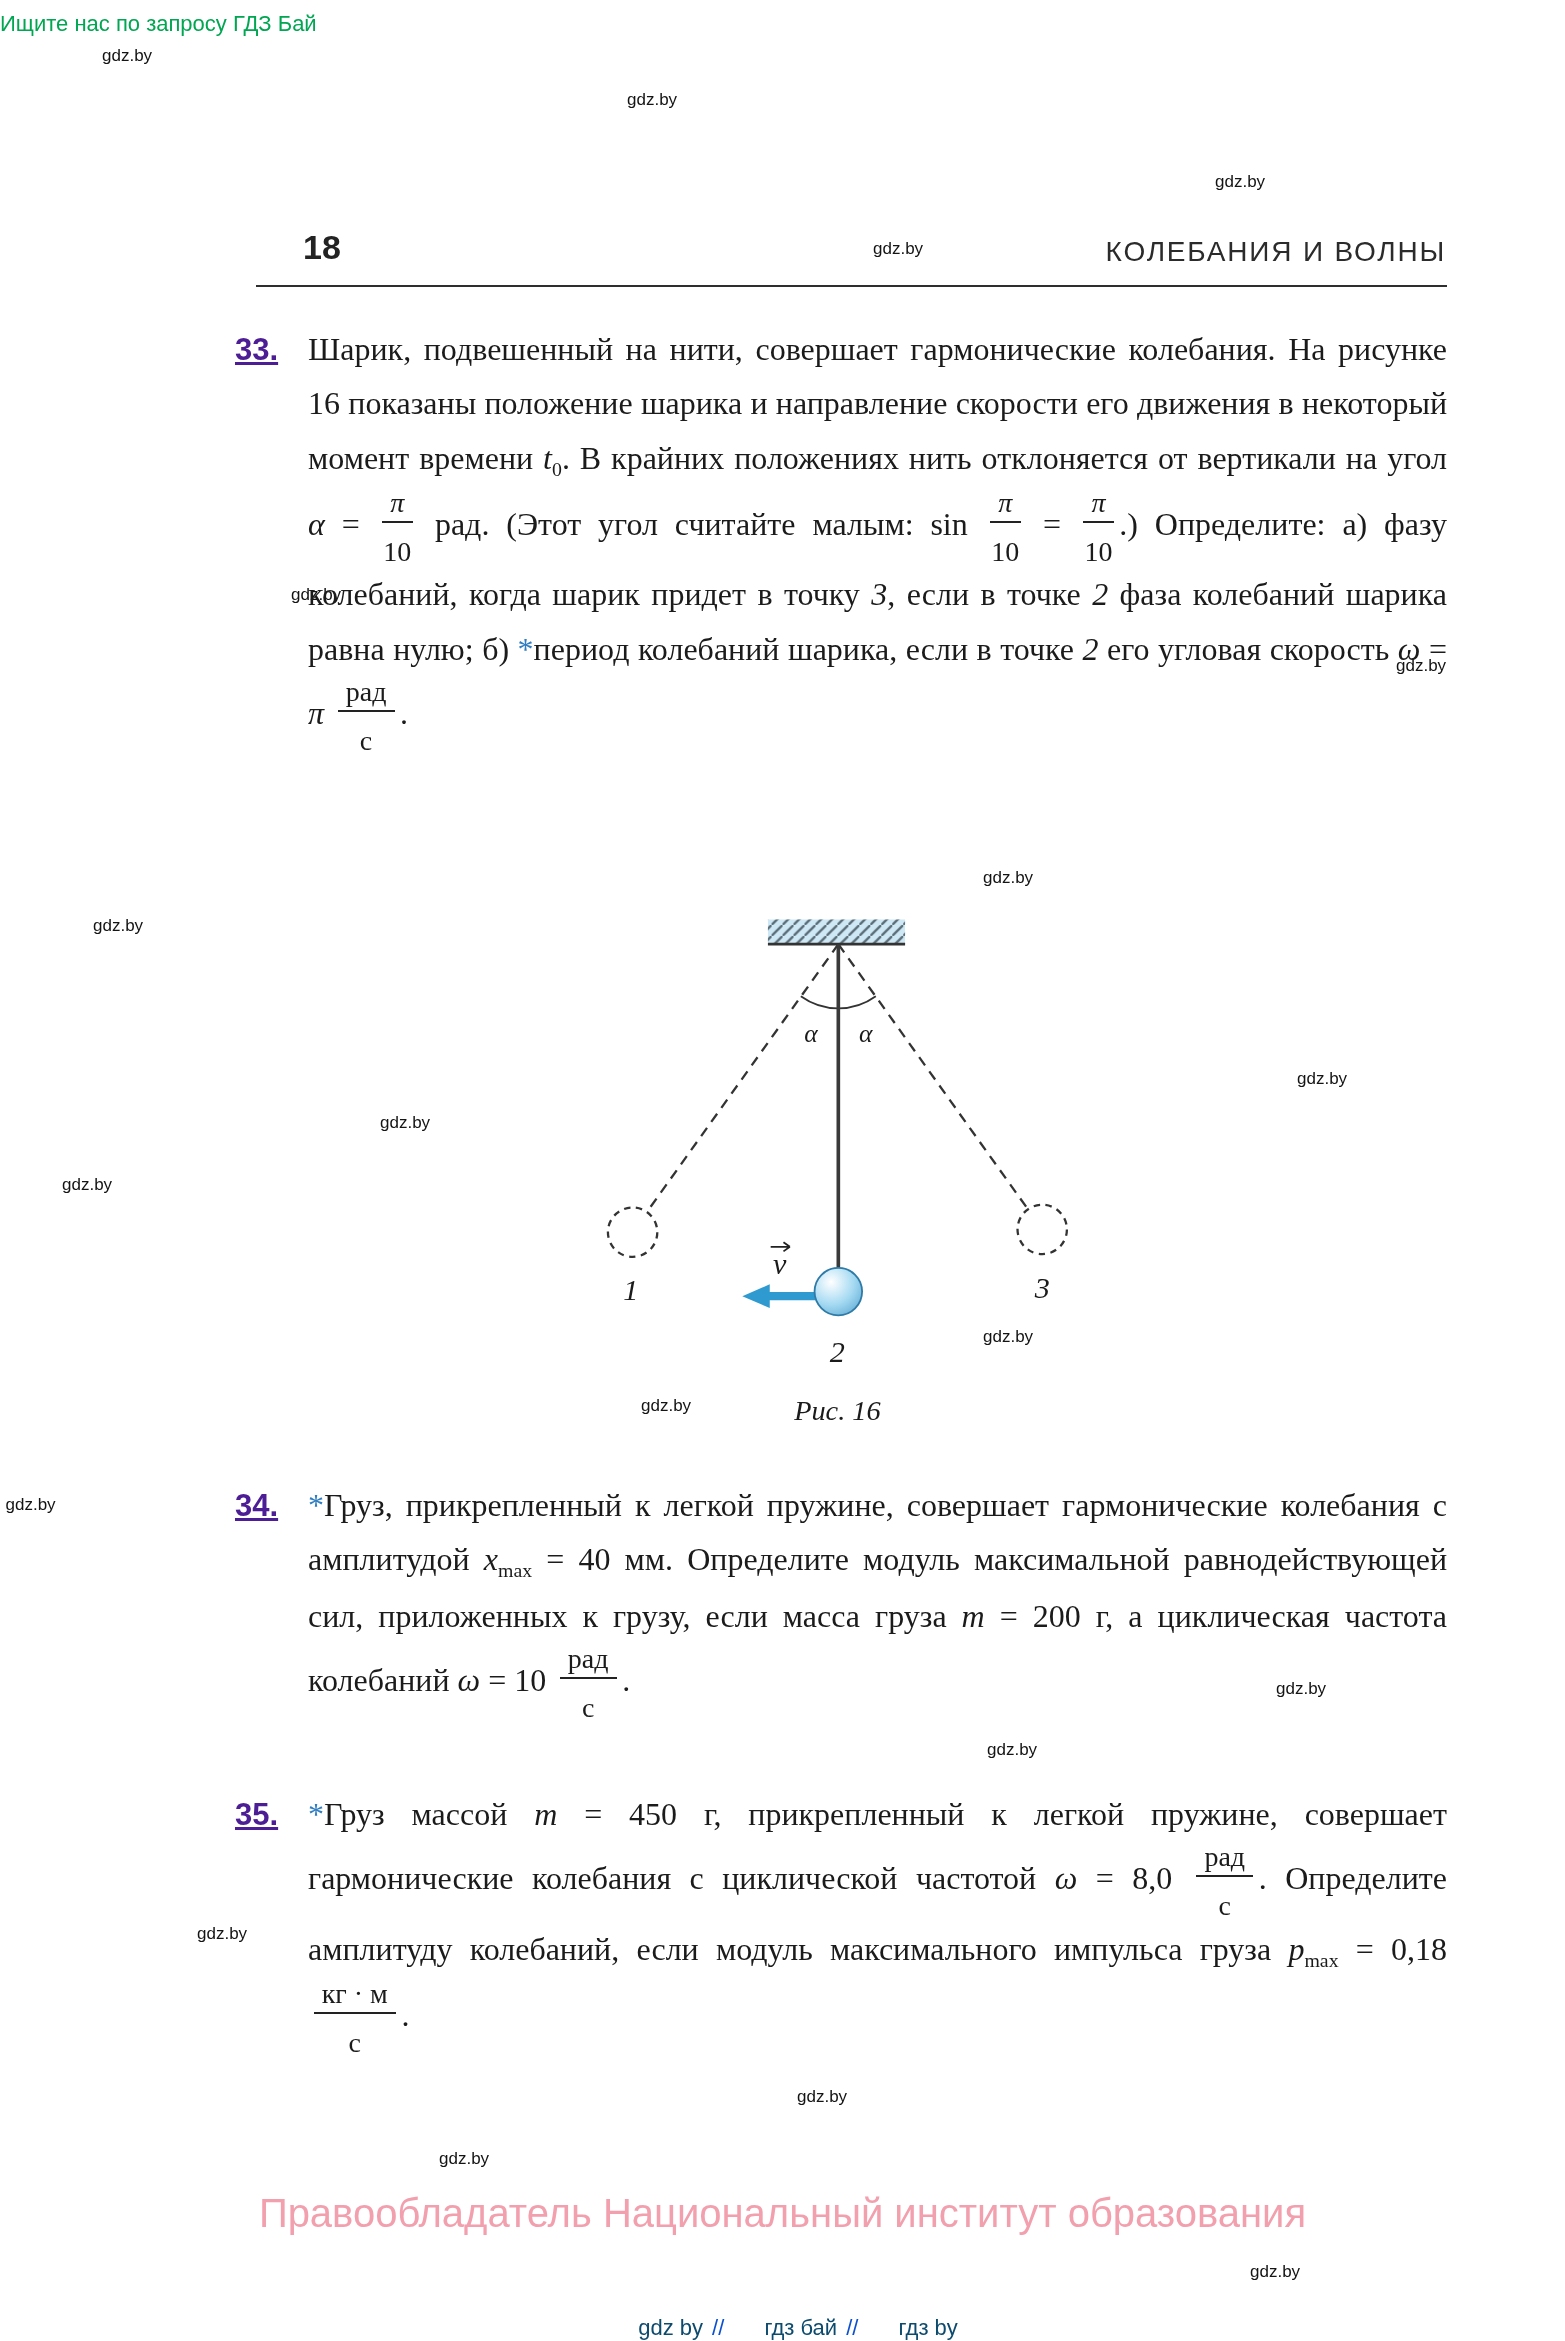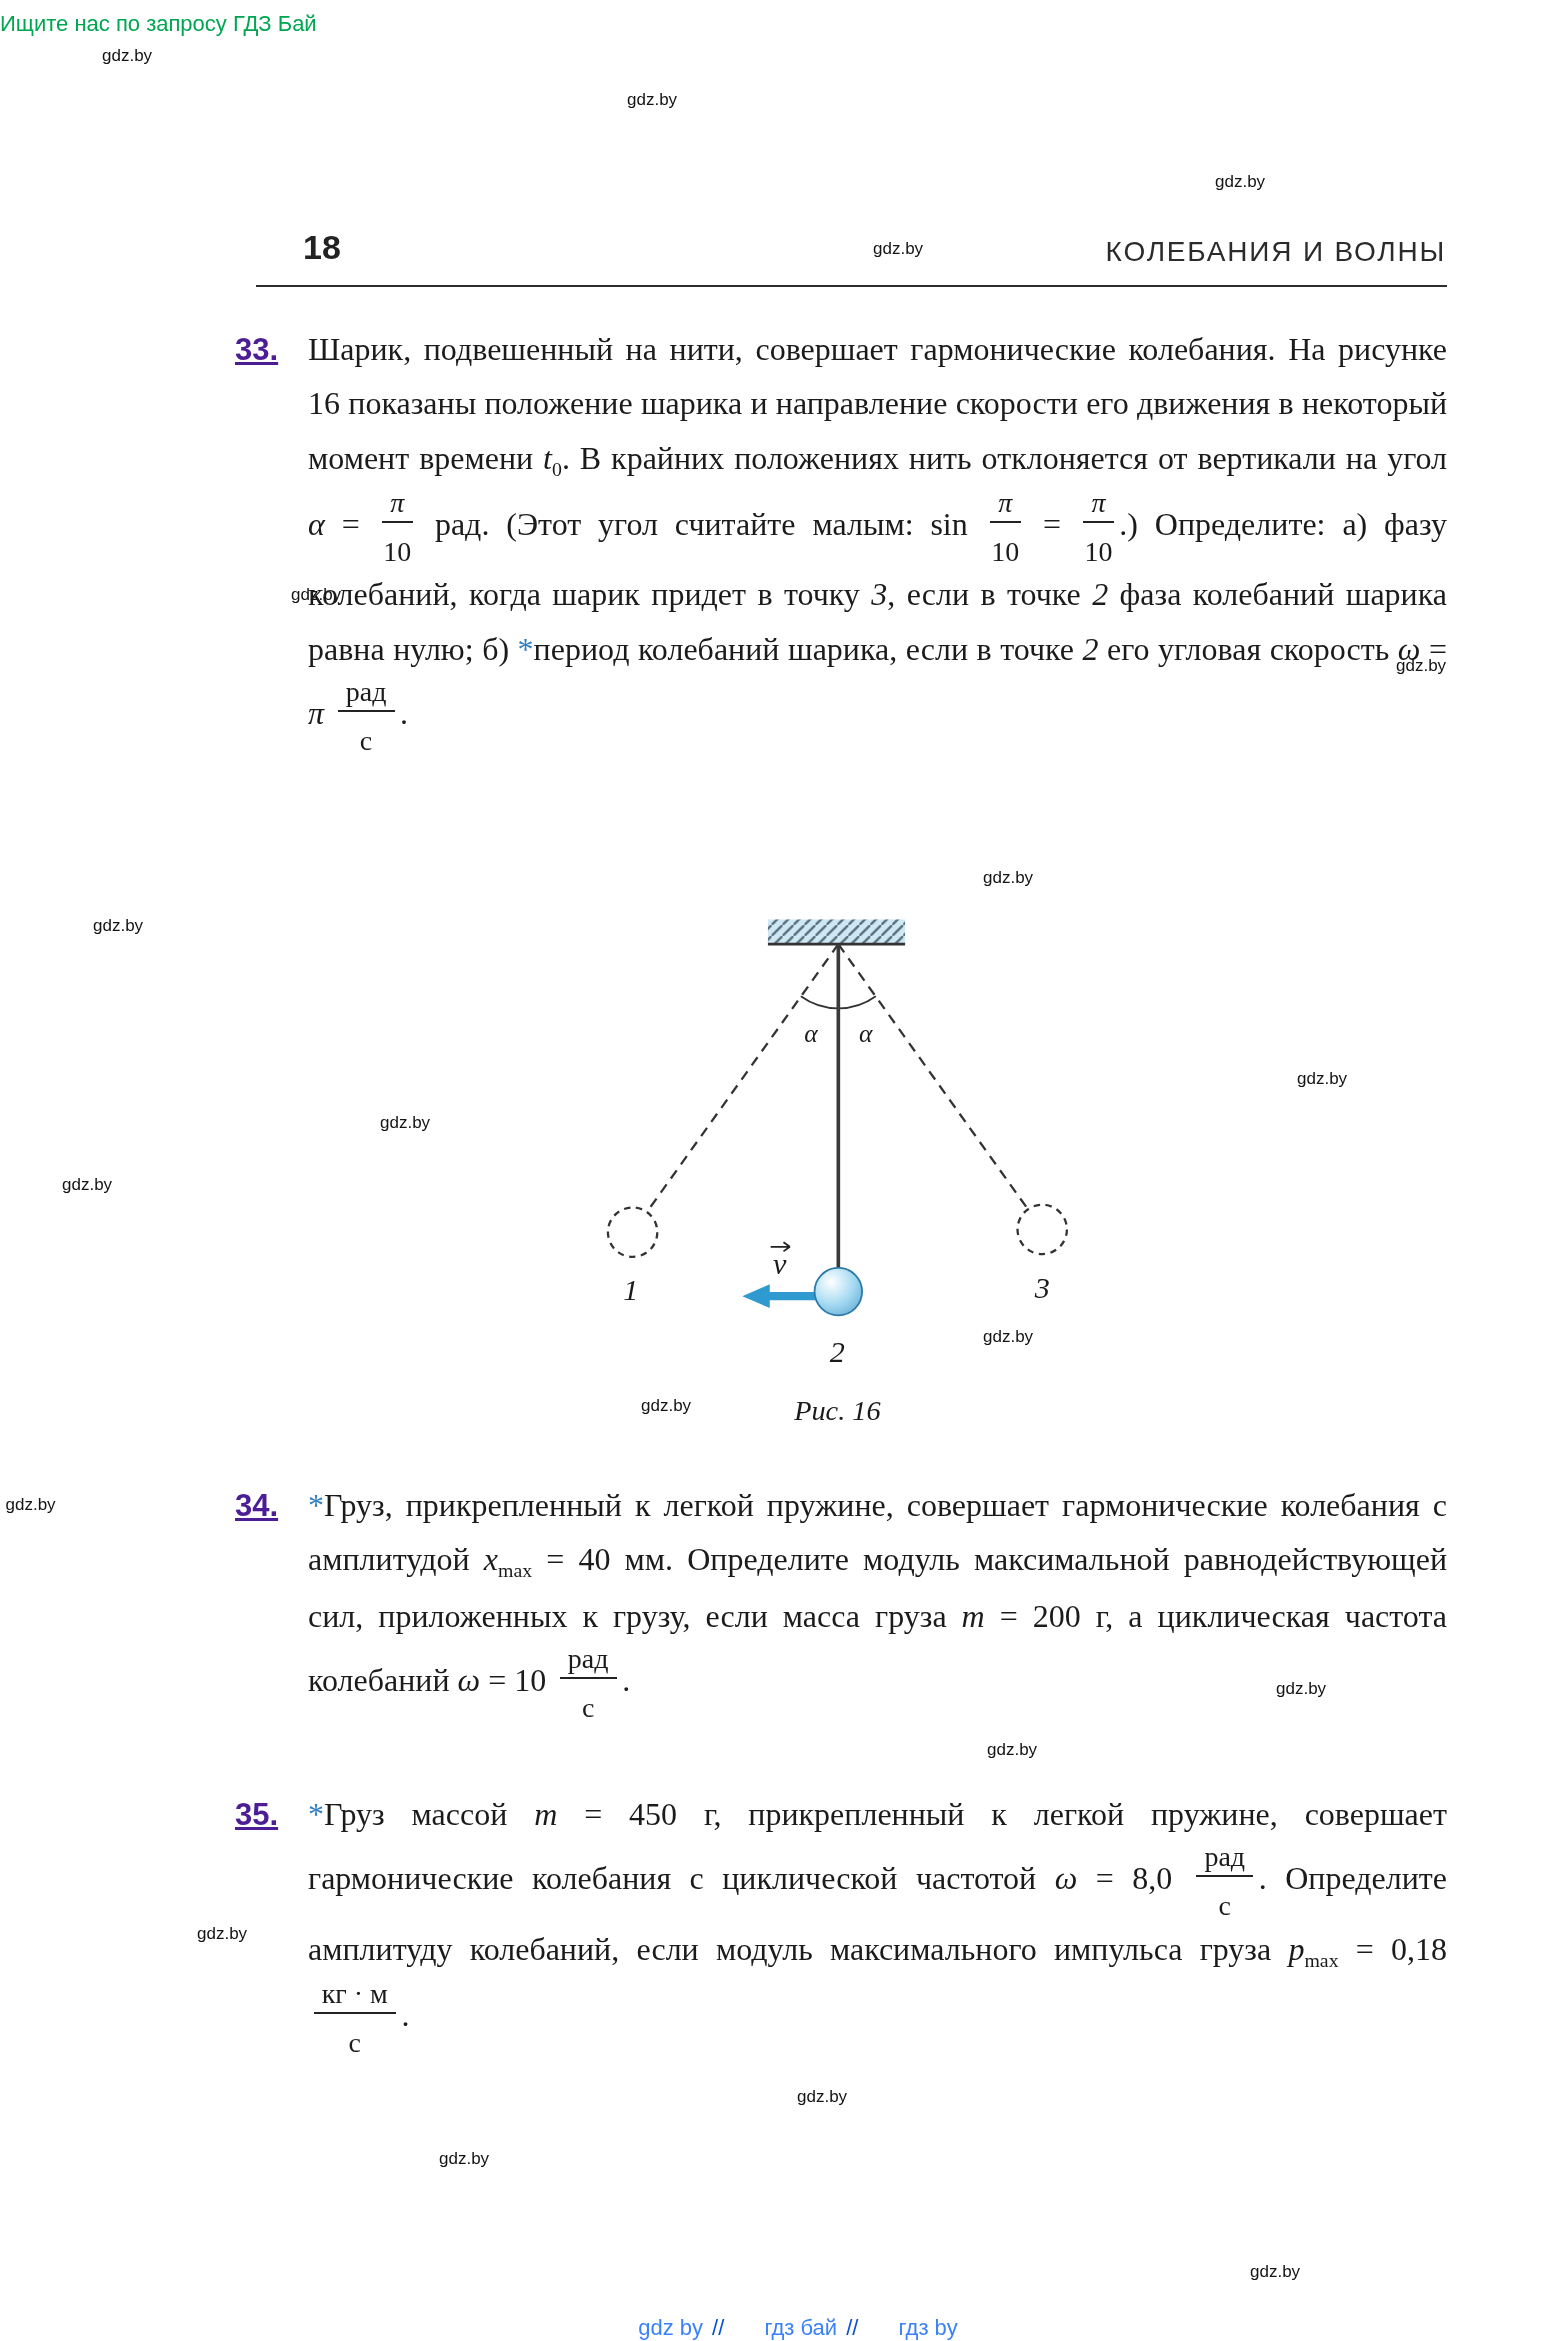--- a/index.html
+++ b/index.html
@@ -35,21 +35,21 @@
 
   .figure { position:absolute; left:585px; top:914px; }
   .svgit  { font-family:"Liberation Serif", serif; font-style:italic; font-size:33px; fill:#1b1b1b; }
   .svgsm  { font-family:"Liberation Serif", serif; font-style:italic; font-size:28px; fill:#1b1b1b; }
   .svgcap { font-family:"Liberation Serif", serif; font-style:italic; font-size:31px; fill:#1b1b1b; }
 
   .copyright { position:absolute; top:2191px; left:0; width:100%; text-align:center;
                font-family:"Liberation Sans", sans-serif; font-size:40px; color:#f29fae; }
   .footer { position:absolute; top:2315px; left:0; width:100%; text-align:center;
             font-family:"Liberation Sans", sans-serif; font-size:22px; color:#0b50d0; }
-  .footer a { color:#3b82f6; text-decoration:none; cursor:pointer;margin-left:31px; }
+  .footer a { color:#0c4a6e; text-decoration:none; cursor:pointer;margin-left:31px; }
   .footer .sep { color:#0b50d0; margin:0 9.1px; }
 </style>
 </head>
 <body>
 
 <div class="page">
 
   <div class="banner">Ищите нас по запросу ГДЗ Бай</div>
 
   <span class="wm" style="left:102px;top:46px">gdz.by</span>
@@ -125,19 +125,20 @@
   </svg>
 
   <div class="problem" style="top:1478px">
     <span class="pnum">34.</span><span class="star">*</span><span>Груз, прикрепленный к легкой пружине, совершает гармонические колебания с амплитудой </span><span class="mi">x</span><sub>max</sub><span> = 40 мм. Определите модуль максимальной равнодействующей сил, приложенных к грузу, если масса груза </span><span class="mi">m</span><span> = 200 г, а циклическая частота колебаний </span><span class="mi">ω</span><span> = 10 </span><span class="frac"><span class="num">рад</span><span class="den">с</span></span><span>.</span>
   </div>
 
   <div class="problem" style="top:1787px">
     <span class="pnum">35.</span><span class="star">*</span><span>Груз массой </span><span class="mi">m</span><span> = 450 г, прикрепленный к легкой пружине, совершает гармонические колебания с циклической частотой </span><span class="mi">ω</span><span> = 8,0 </span><span class="frac"><span class="num">рад</span><span class="den">с</span></span><span>. Определите амплитуду колебаний, если модуль максимального импульса груза </span><span class="mi">p</span><sub>max</sub><span> = 0,18 </span><span class="frac"><span class="num">кг · м</span><span class="den">с</span></span><span>.</span>
   </div>
 
+  <div class="copyright">Правообладатель Национальный институт образования</div>
 
   <div class="footer">
     <a>gdz by</a><span class="sep">//</span><a>гдз бай</a><span class="sep">//</span><a>гдз by</a>
   </div>
 
 </div>
 
 
 </body></html>

